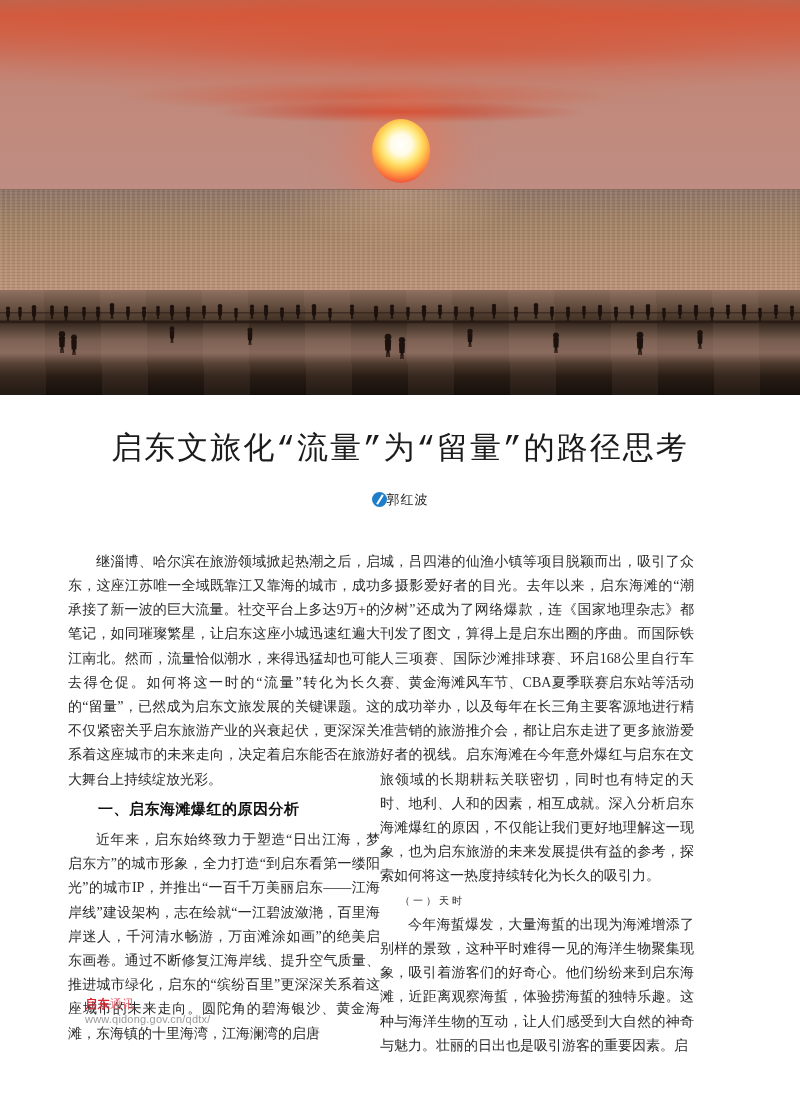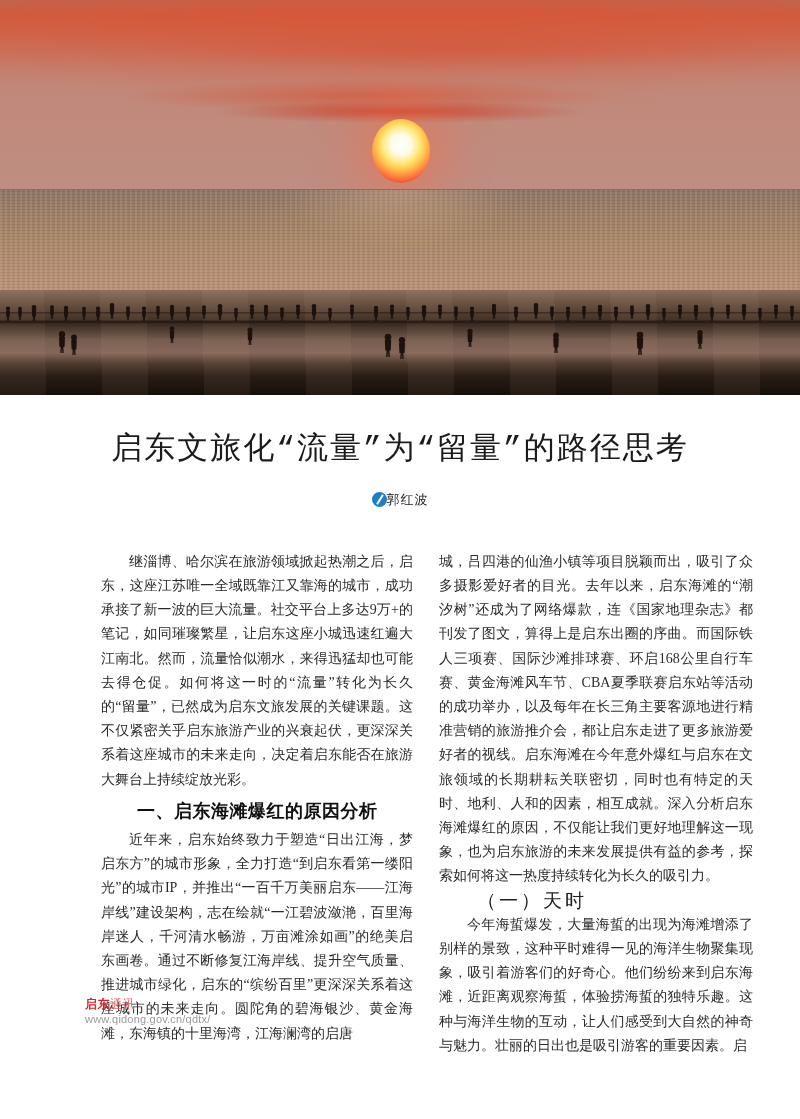--- a/index.html
+++ b/index.html
@@ -53,33 +53,33 @@
   .author-icon{
     position:relative; width:15px; height:15px; border-radius:50%;
     background:#1e7ec8; flex:none; overflow:hidden;
   }
   .author-icon .slash{
     position:absolute; left:7px; top:2px; width:1.8px; height:11px;
     background:#ffffff; transform:rotate(32deg);
   }
   .author{font-family:"Liberation Sans","DejaVu Sans",sans-serif; font-size:13px; color:#222; letter-spacing:1px;}
   
-  .columns{display:flex; gap:26px; margin:41px 63px 0 101px;}
+  .columns{display:flex; margin:41px 63px 0 68px;}
   .col{font-size:14px; line-height:24.2px; text-align:justify; text-justify:inter-ideograph;}
   .col-left{width:312px; flex:none;}
   .col-right{width:314px; flex:none;}
   .col p{margin:0; text-indent:2em;}
   .col p.cont{text-indent:0;}
   .col h2{
-    font-family:Liberation Serif, serif;
-    font-size:18px; font-weight:bold; color:#111;
+    font-family:Liberation Mono, monospace;
+    font-size:15px; font-weight:bold; color:#111;
     margin:7px 0 5px; padding-left:2em; letter-spacing:0.5px;
   }
   .col h3{
-    font-size:19px; font-weight:normal; color:#1d1d1d;
+    font-size:10px; font-weight:normal; color:#1d1d1d;
     margin:0; padding-left:2em; letter-spacing:3px;
   }
   
   .footer{position:absolute; left:85px; top:998px; font-family:"Liberation Sans","DejaVu Sans",sans-serif;}
   .brand{font-size:12px; line-height:13px; letter-spacing:0.5px;}
   .brand .b1{font-weight:bold; color:#d9232e;}
   .brand .b2{font-weight:normal; color:#e4636b;}
   .url{font-size:11px; color:#9a9a9a; margin-top:2px; letter-spacing:0.2px;}
 </style>
 </head>

